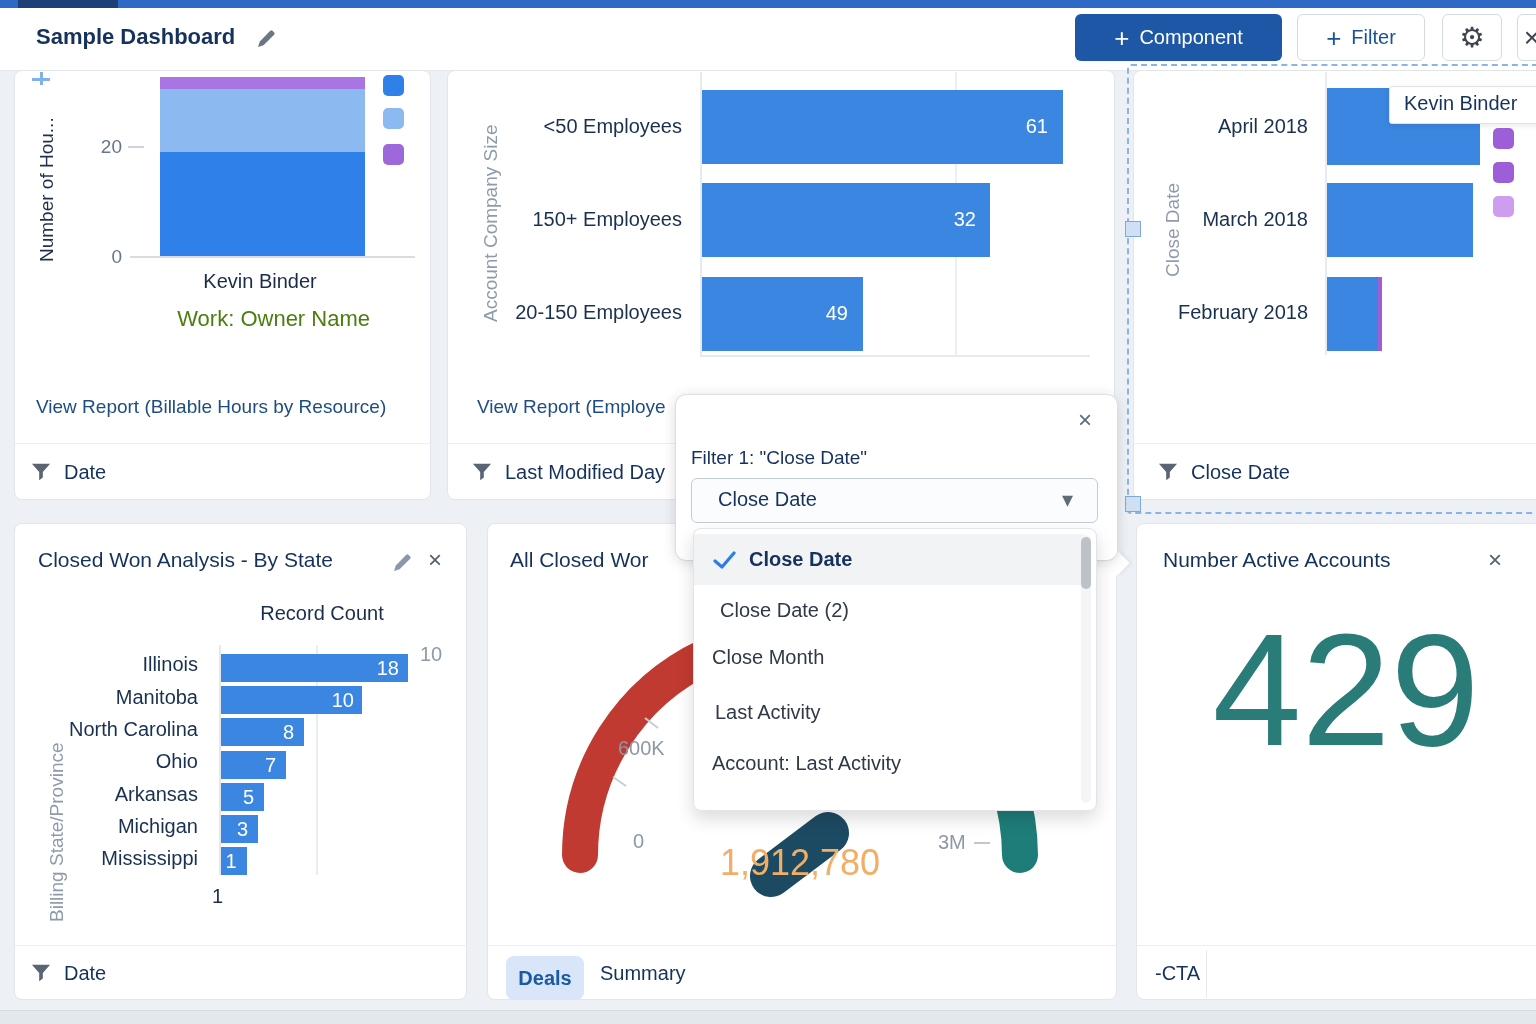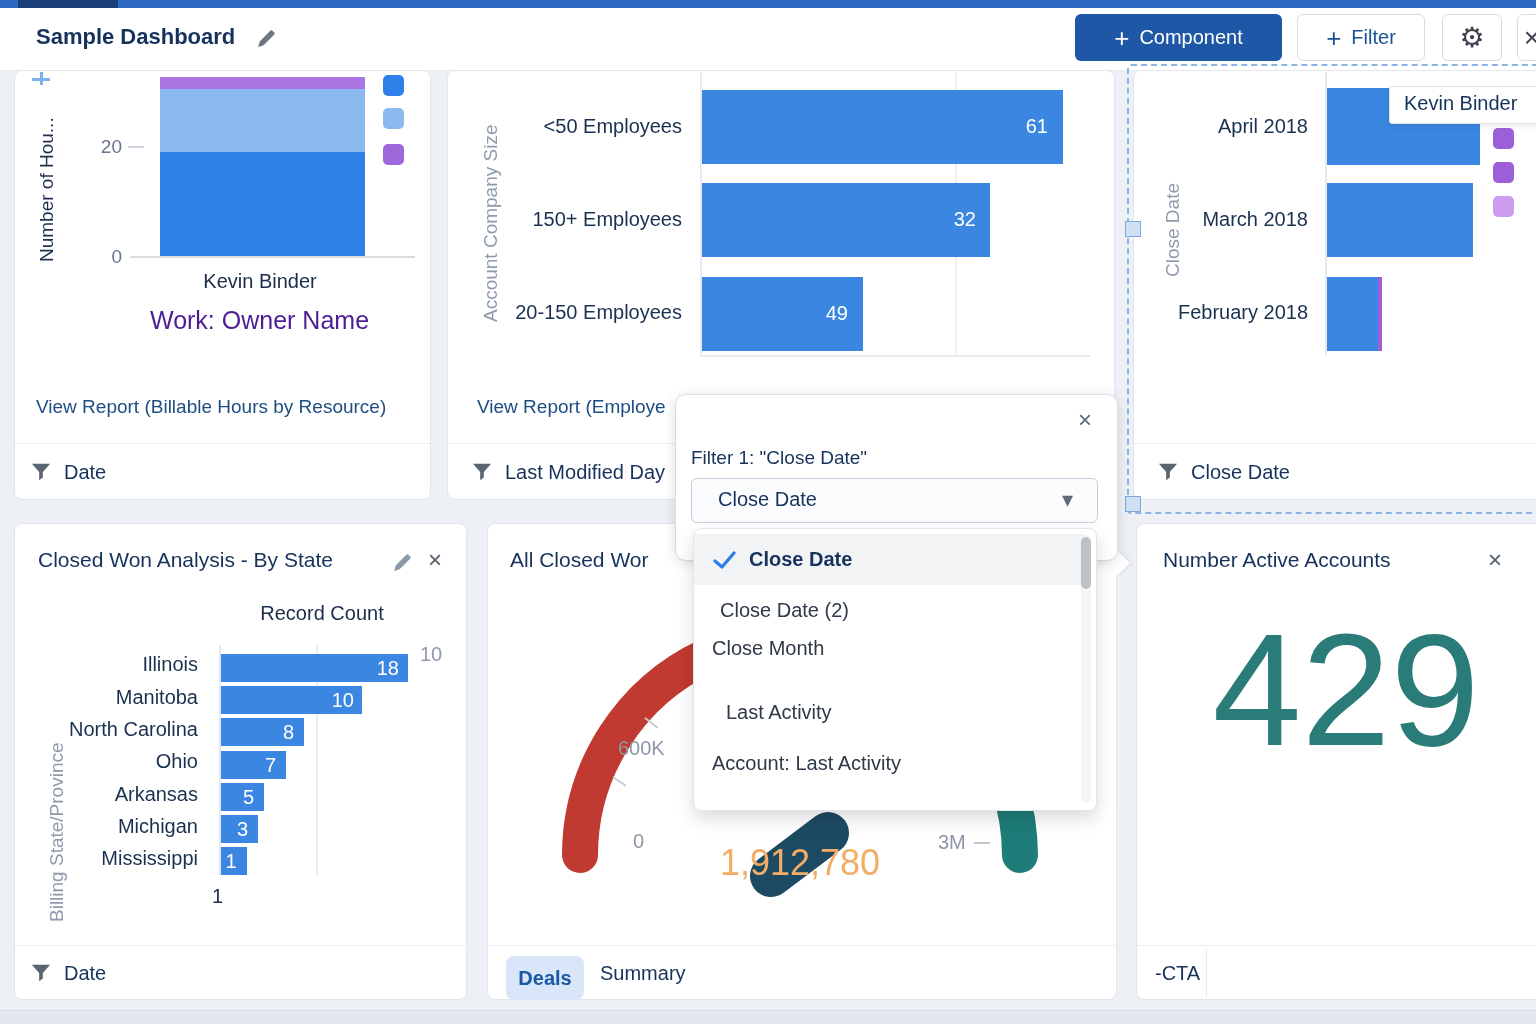--- a/index.html
+++ b/index.html
@@ -63,21 +63,21 @@
   <div class="abs" style="left:128px;top:146px;width:16px;height:2px;background:#cfd4dc;"></div>
   <div class="tick" style="left:100px;top:246px;width:22px;text-align:right;">0</div>
   <div class="abs" style="left:130px;top:256px;width:285px;height:2px;background:#d9dde3;"></div>
   <div class="bar" style="left:160px;top:77px;width:205px;height:12px;background:#a975e3;"></div>
   <div class="bar" style="left:160px;top:89px;width:205px;height:63px;background:#8cbaf0;"></div>
   <div class="bar" style="left:160px;top:152px;width:205px;height:104px;background:#2f80e8;"></div>
   <div class="legend-swatch" style="left:383px;top:75px;background:#2f80e8;"></div>
   <div class="legend-swatch" style="left:383px;top:108px;background:#8cbaf0;"></div>
   <div class="legend-swatch" style="left:383px;top:144px;background:#9d68da;"></div>
   <div class="abs" style="left:150px;top:270px;width:220px;text-align:center;font-size:20px;color:#1b2b4a;">Kevin Binder</div>
-  <div class="abs" style="left:150px;top:306px;width:220px;text-align:left;font-size:25px;color:#4c1d95;">Work: Owner Name</div>
+  <div class="abs" style="left:150px;top:306px;width:220px;text-align:right;font-size:22px;color:#4d7c0f;">Work: Owner Name</div>
   <div class="vr-link" style="left:36px;top:396px;">View Report (Billable Hours by Resource)</div>
   <div class="divider" style="left:15px;top:443px;width:415px;"></div>
   <svg class="funnel" style="left:30px;top:462px;" viewBox="0 0 24 22">
       <path d="M2 2h20l-8 9v6l-4 3V11L2 2z" fill="#5a6472"></path>
     </svg>
   <div class="footer-label" style="left:64px;top:461px;">Date</div>
 
   <div class="card" style="left:447px;top:70px;width:668px;height:430px;"></div>
   <div class="vlabel" style="left:480px;top:322px;font-size:19px;color:#8e9aac;">Account Company Size</div>
   <div class="catlabel" style="left:512px;top:115px;width:170px;">&lt;50 Employees</div>
@@ -205,25 +205,25 @@
   <div class="abs" style="left:693px;top:528px;width:404px;height:283px;background:#fff;border:1px solid #e1e5ea;border-radius:8px;box-shadow:0 8px 18px rgba(0,0,0,0.14);box-sizing:border-box;z-index:12;">
     <div class="dd-item" style="top:5px;background:#f2f3f5;">
       <svg style="margin-left:19px;" width="24" height="20" viewBox="0 0 24 20">
           <polyline points="2,11 9,17 21,3" fill="none" stroke="#2b7de9" stroke-width="3.2" stroke-linecap="round" stroke-linejoin="round"></polyline>
         </svg>
       <span style="margin-left:12px;color:#16325c;font-weight:600;">Close Date</span>
     </div>
     <div class="dd-item" style="top:56px;">
       <span style="margin-left:26px;">Close Date (2)</span>
     </div>
-    <div class="dd-item" style="top:94px;">
+    <div class="dd-item" style="top:103px;">
       <span style="margin-left:18px;">Close Month</span>
     </div>
     <div class="dd-item" style="top:158px;">
-      <span style="margin-left:32px;">Last Activity</span>
+      <span style="margin-left:21px;">Last Activity</span>
     </div>
     <div class="dd-item" style="top:209px;">
       <span style="margin-left:18px;">Account: Last Activity</span>
     </div>
     <div style="position:absolute;right:5px;top:6px;width:10px;height:268px;background:#f4f5f7;border-radius:5px;"></div>
     <div style="position:absolute;right:5px;top:8px;width:10px;height:52px;background:#bdc2c9;border-radius:5px;"></div>
   </div>
 
   <div class="abs" style="left:0;top:1010px;width:1536px;height:14px;background:#e3e8ef;border-top:1px solid #d7dce3;"></div>
 

